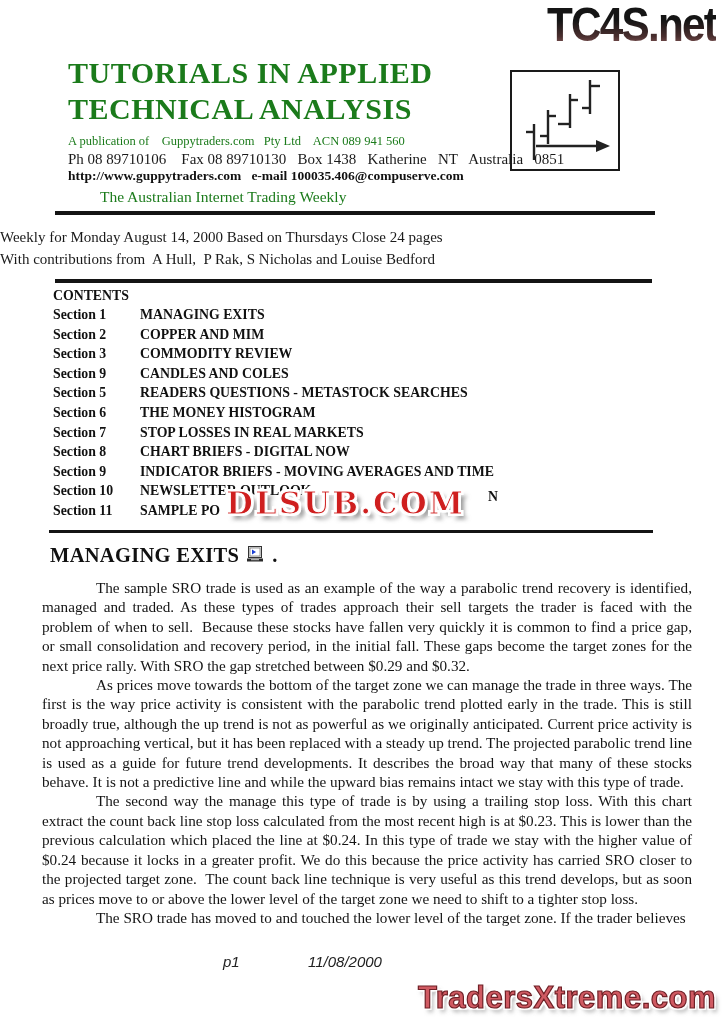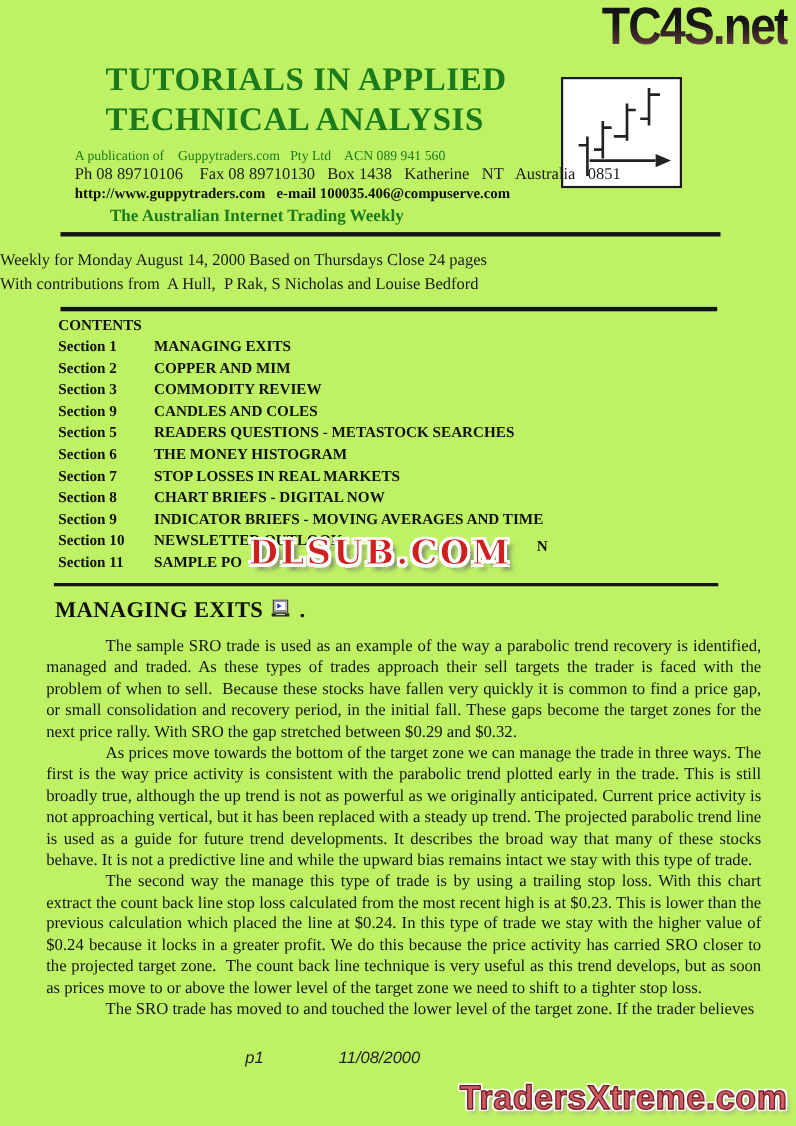--- a/index.html
+++ b/index.html
@@ -1,17 +1,17 @@
 <!DOCTYPE html>
 <html><head>
 <meta charset="utf-8">
 <style>
   html,body{margin:0;padding:0;background:#888;}
   #page{
-    position:relative;width:724px;height:1024px;background:#bef264;
+    position:relative;width:724px;height:1024px;background:#ffffff;
     margin:0 auto;overflow:hidden;
     font-family:"Liberation Serif", serif;color:#1a1a1a;
   }
   .pre{white-space:pre-wrap;}
 
   
   .tc4s{
     position:absolute;top:2px;right:8px;
     font-family:"Liberation Sans", sans-serif;font-weight:bold;
     font-size:48px;letter-spacing:-2px;line-height:46px;
@@ -20,30 +20,29 @@
     background:linear-gradient(180deg,#151515 40%,#4a2f2f 75%,#936262 100%);
     -webkit-background-clip:text;background-clip:text;
     -webkit-text-fill-color:transparent;
   }
 
   
   .mast-title{
     position:absolute;left:68px;top:55px;
     font-size:30px;font-weight:bold;line-height:36px;letter-spacing:.5px;
     color:#1b7b1b;
-    margin-left:28px;
   }
   .logo-box{
     position:absolute;left:510px;top:70px;width:106px;height:97px;
     border:2px solid #1a1a1a;background:#fff;
   }
   .pub-line{position:absolute;left:68px;font-size:12.5px;color:#1b7b1b;}
   .contact-line{position:absolute;left:68px;font-size:15px;color:#1a1a1a;}
   .web-line{position:absolute;left:68px;font-size:13.5px;font-weight:bold;color:#111;}
-  .tagline{position:absolute;left:100px;font-size:15.5px;font-weight:bold;color:#1b7b1b;text-align:right;}
+  .tagline{position:absolute;left:100px;font-size:15.5px;font-weight:normal;color:#1b7b1b;text-align:right;}
 
   .rule{position:absolute;background:#141414;}
   .rule-1{left:55px;top:211px;width:600px;height:4px;}
   .rule-2{left:55px;top:279px;width:597px;height:4px;}
   .rule-3{left:49px;top:530px;width:604px;height:3px;}
 
   .issue{position:absolute;left:0;top:227px;width:724px;text-align:left;
     font-size:15px;line-height:21.5px;color:#1a1a1a;}
 
   

